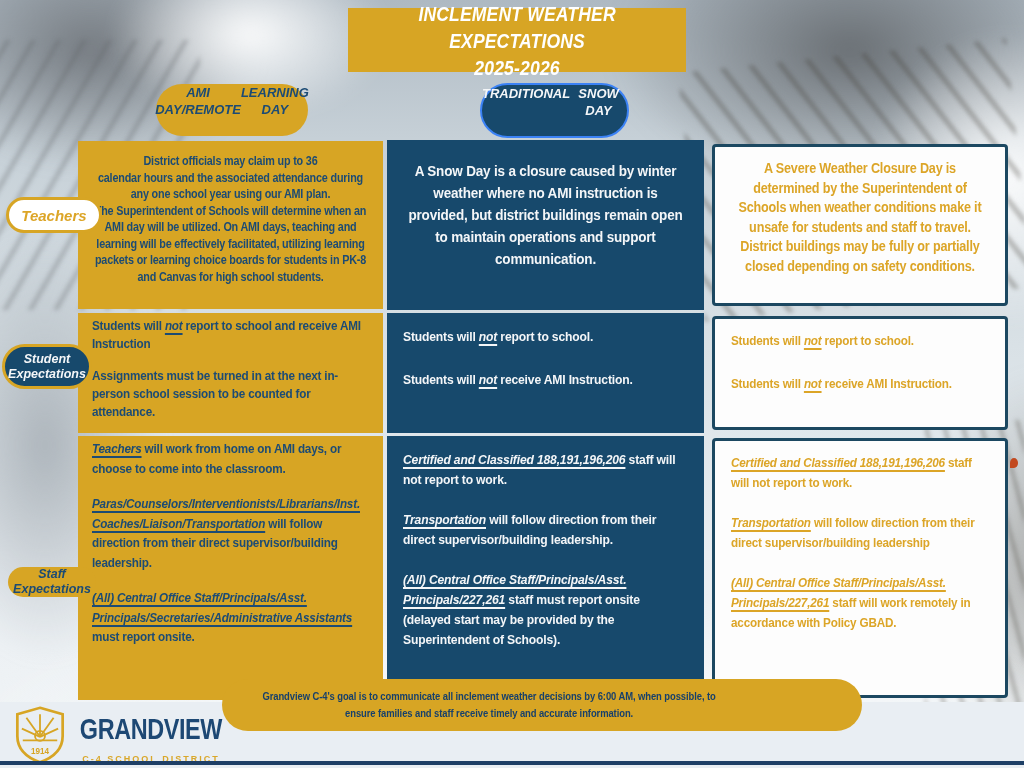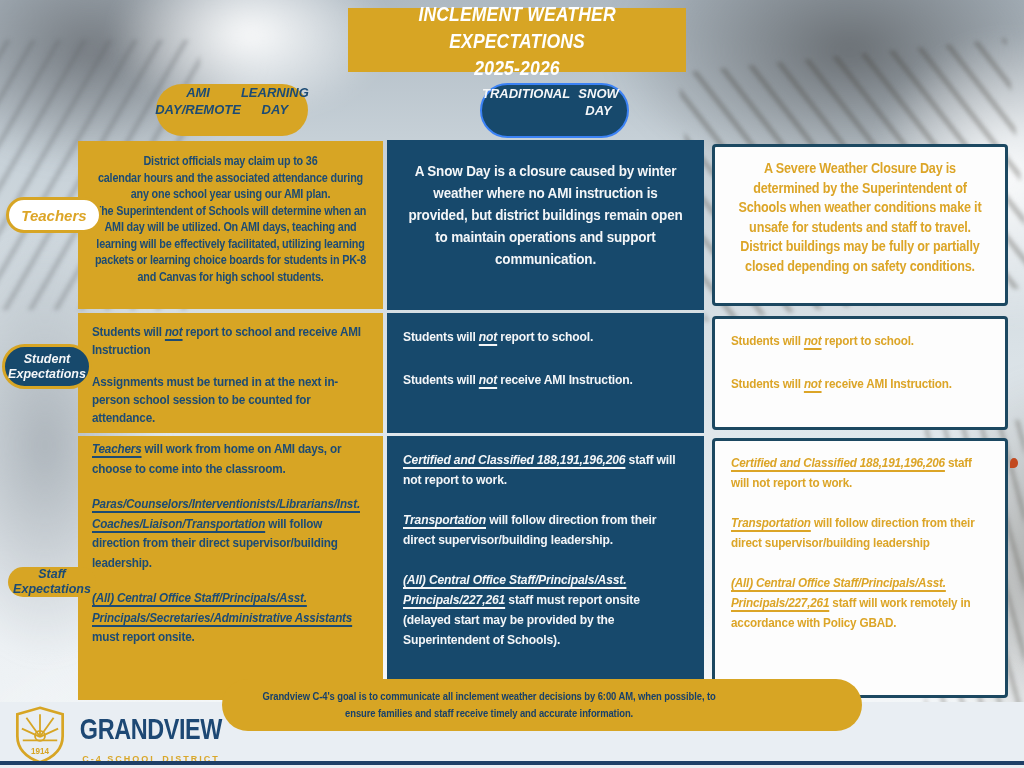--- a/index.html
+++ b/index.html
@@ -55,21 +55,21 @@
   .cell{position:absolute;z-index:2;box-sizing:border-box;overflow:hidden;letter-spacing:-.2px;}
   .cell-inner{width:111.1%;transform:scaleX(.9);transform-origin:0 0;}
   .cell.gold{background:#D7A524;color:#1C4B74;}
   .cell.navy{background:#17496C;color:#F4F6F8;}
   .cell.white{background:#FDFDFD;color:#DCA527;border:3px solid #1C4861;border-radius:4px;}
   .cell p{margin:0;}
   .em{font-style:italic;text-decoration:underline;text-underline-offset:3px;text-decoration-thickness:2px;}
   #cell-0-0{left:78px;top:141px;width:305px;height:168px;padding:12px 14px;text-align:center;font-size:12px;line-height:16.5px;}
   #cell-0-1{left:387px;top:140px;width:317px;height:170px;padding:20px 16px;text-align:center;font-size:15px;line-height:22px;}
   #cell-0-2{left:712px;top:144px;width:296px;height:162px;padding:12px 16px;text-align:center;font-size:14px;line-height:19.5px;}
-  #cell-1-0{left:78px;top:313px;width:305px;height:120px;padding:10px 14px;font-size:13px;line-height:18px;}
+  #cell-1-0{left:78px;top:313px;width:305px;height:120px;padding:4px 14px;font-size:13px;line-height:18px;}
   #cell-1-0 p{margin-bottom:14px;}
   #cell-1-1{left:387px;top:313px;width:317px;height:120px;padding:14px 16px;font-size:13.5px;line-height:19px;}
   #cell-1-1 p{margin-bottom:24px;}
   #cell-1-2{left:712px;top:316px;width:296px;height:114px;padding:12px 16px;font-size:13px;line-height:19px;}
   #cell-1-2 p{margin-bottom:24px;}
   #cell-2-0{left:78px;top:436px;width:305px;height:264px;padding:3px 14px;font-size:13px;line-height:19.5px;}
   #cell-2-0 p{margin-bottom:16px;}
   #cell-2-1{left:387px;top:436px;width:317px;height:264px;padding:14px 16px;font-size:13.5px;line-height:20px;}
   #cell-2-1 p{margin-bottom:20px;}
   #cell-2-2{left:712px;top:438px;width:296px;height:260px;padding:12px 16px;font-size:13px;line-height:20px;}

